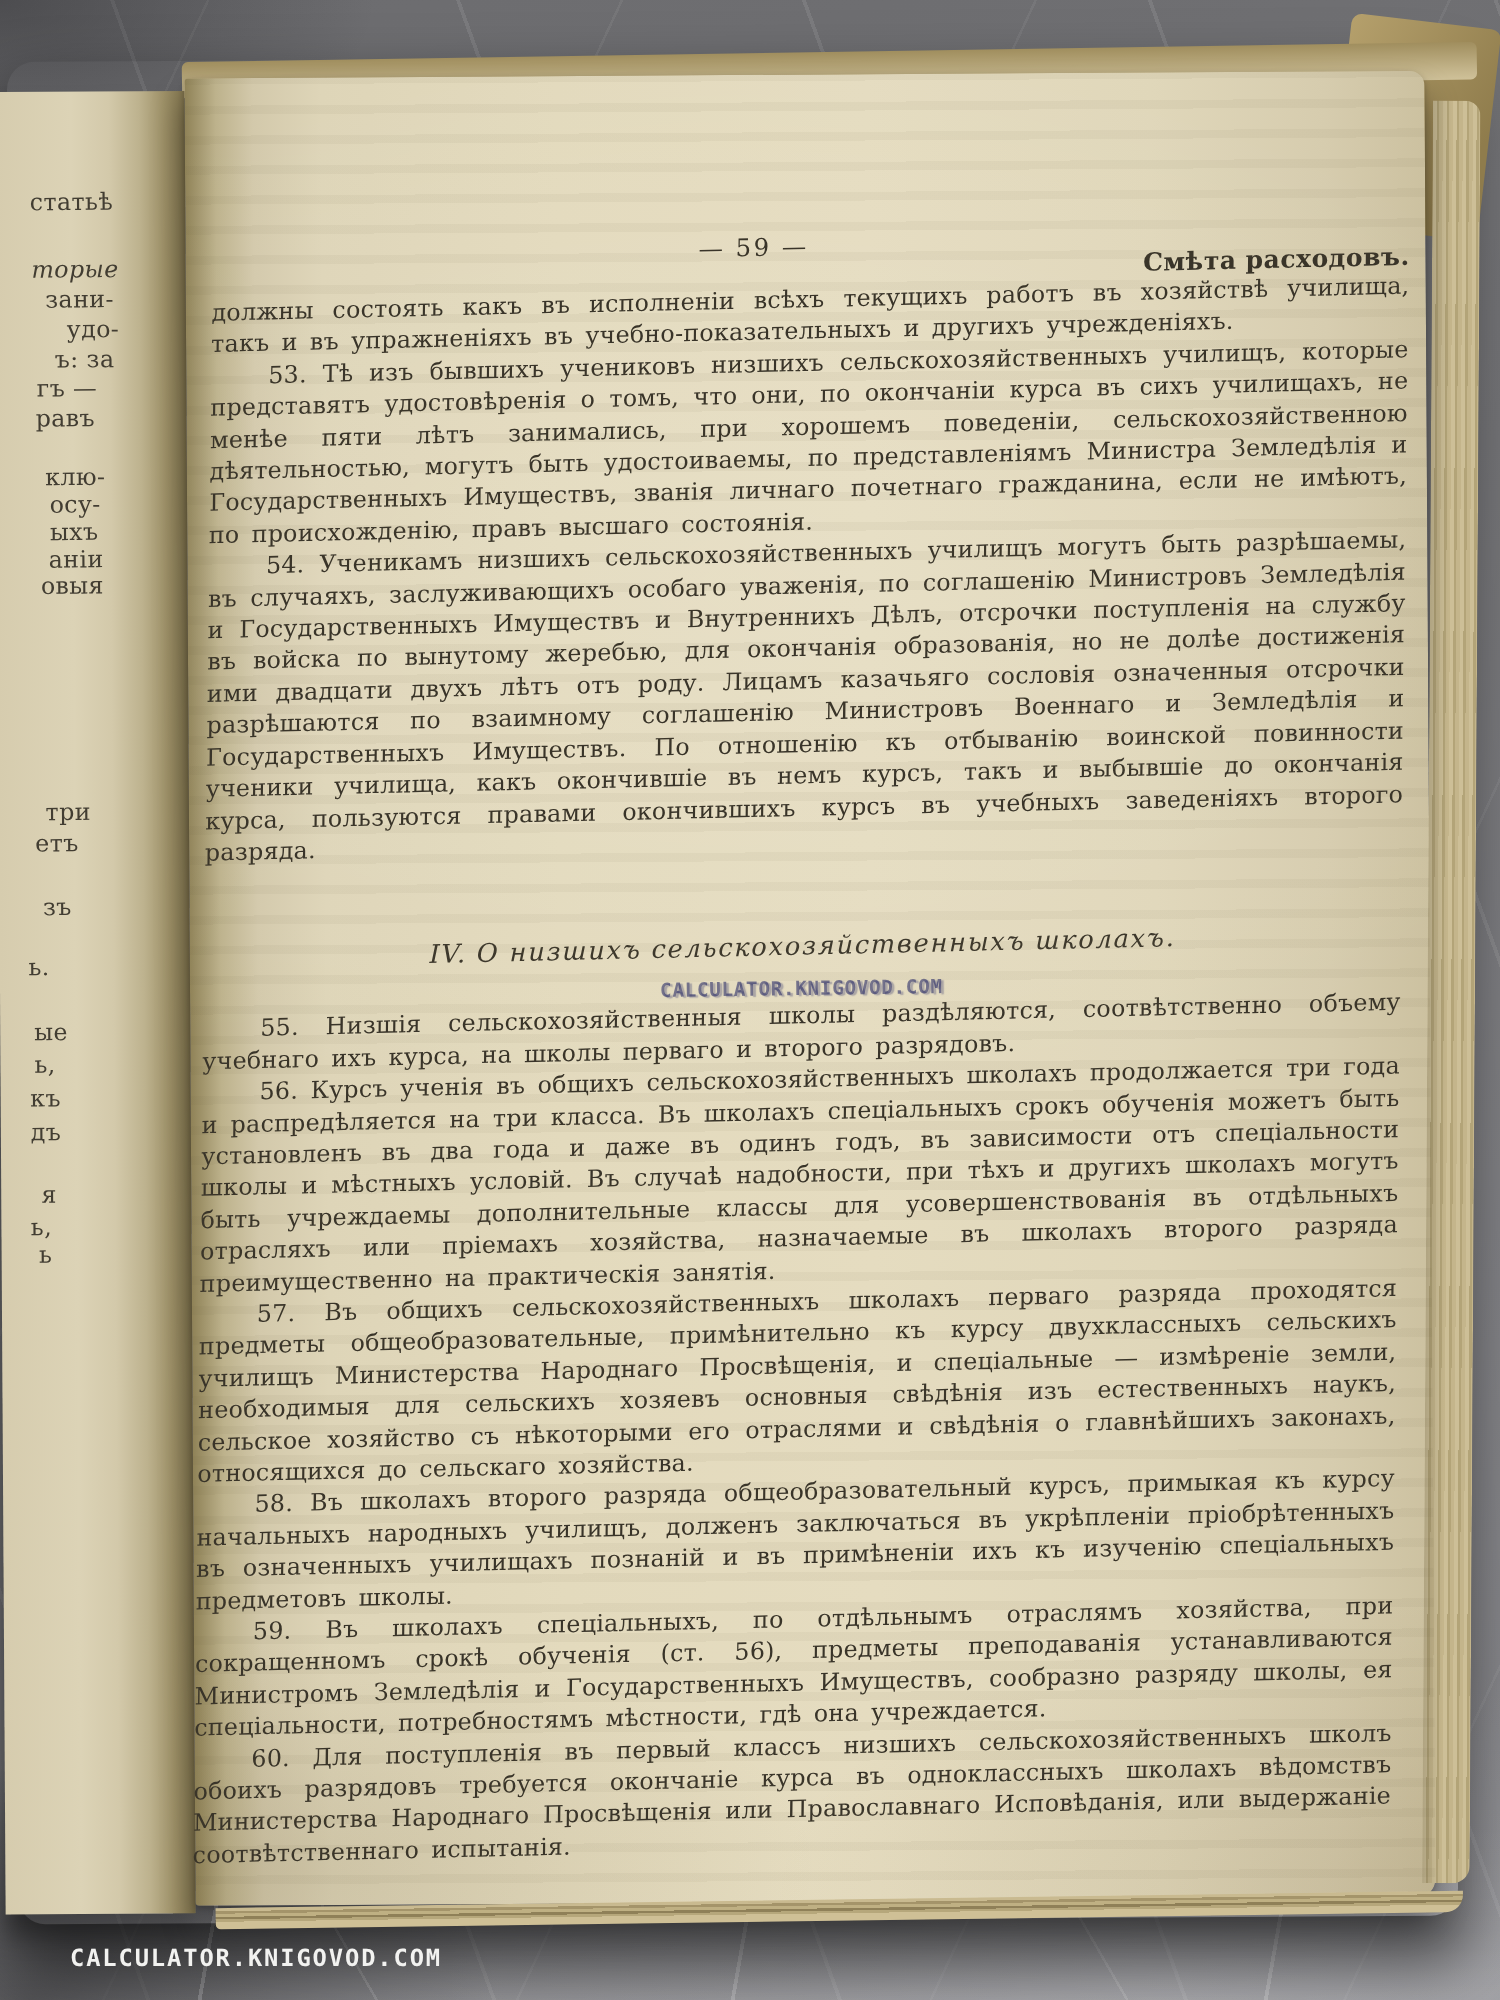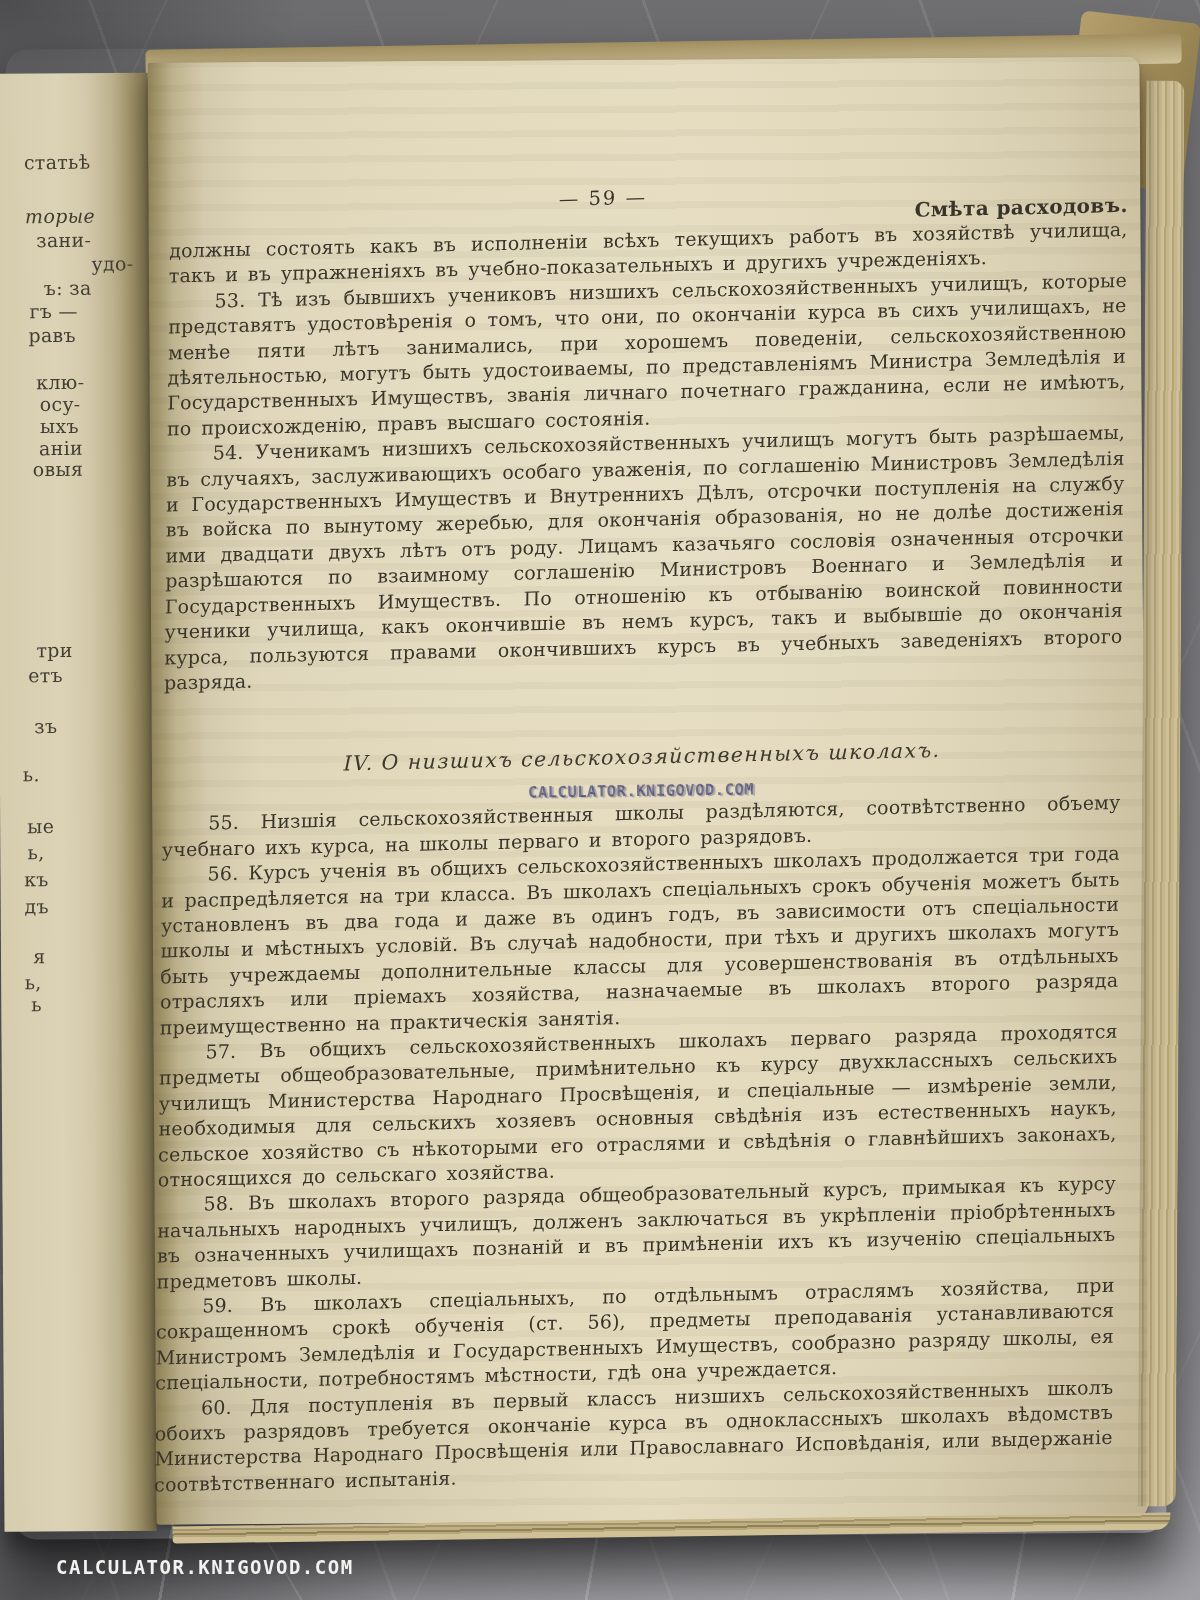--- a/index.html
+++ b/index.html
@@ -150,21 +150,21 @@
       </div>
       <div class="fore-edge"></div>
       <div class="bottom-edge"></div>
     </div>
   </div>
 
   <div class="frag-col">
       <span class="frag" style="top: 152px; left: 0px;">статьѣ</span>
       <span class="frag" style="top: 206px; left: 4px; font-style: italic;">торые</span>
       <span class="frag" style="top: 230px; left: 0px;">зани-</span>
-      <span class="frag" style="top: 254px; left: 4px; margin-left: 38px;">удо-</span>
+      <span class="frag" style="top: 254px; left: 4px;">удо-</span>
       <span class="frag" style="top: 278px; left: 0px;">ъ: за</span>
       <span class="frag" style="top: 301px; left: -14px;">гъ —</span>
       <span class="frag" style="top: 325px; left: -16px;">равъ</span>
       <span class="frag" style="top: 372px; left: -8px;">клю-</span>
       <span class="frag" style="top: 394px; left: -12px;">осу-</span>
       <span class="frag" style="top: 416px; left: -14px;">ыхъ</span>
       <span class="frag" style="top: 438px; left: -10px;">аніи</span>
       <span class="frag" style="top: 459px; left: -10px;">овыя</span>
       <span class="frag" style="top: 640px; left: -22px;">три</span>
       <span class="frag" style="top: 665px; left: -32px;">етъ</span>

